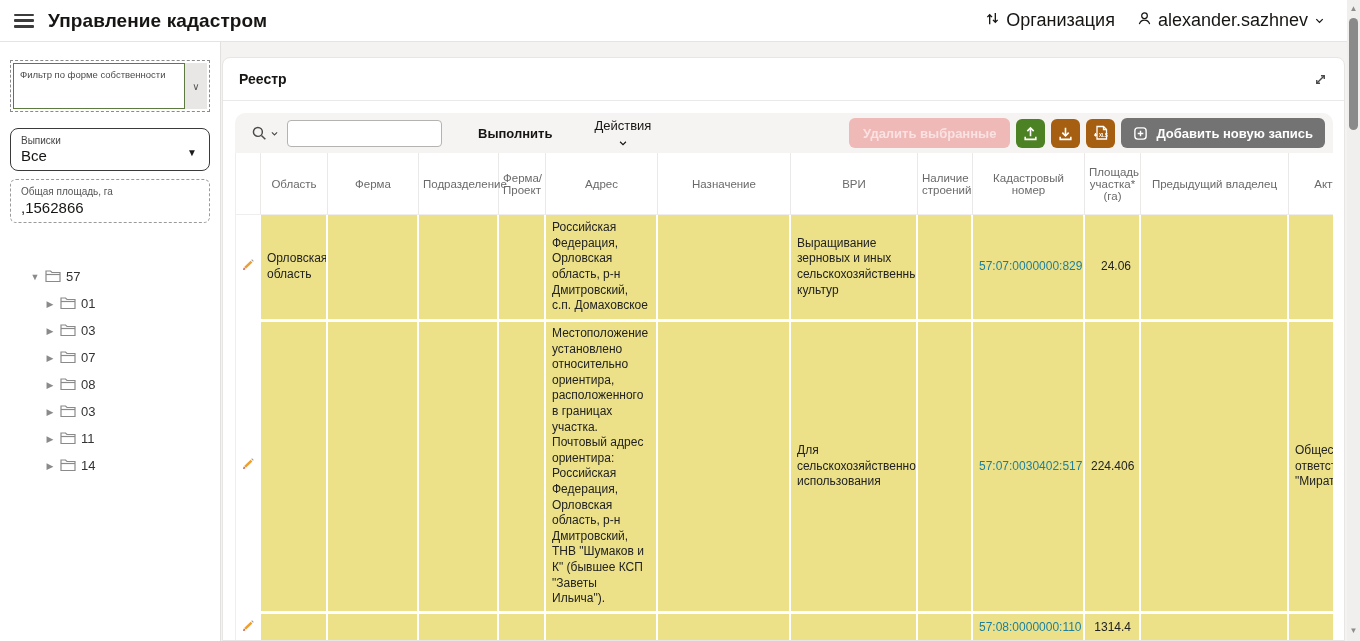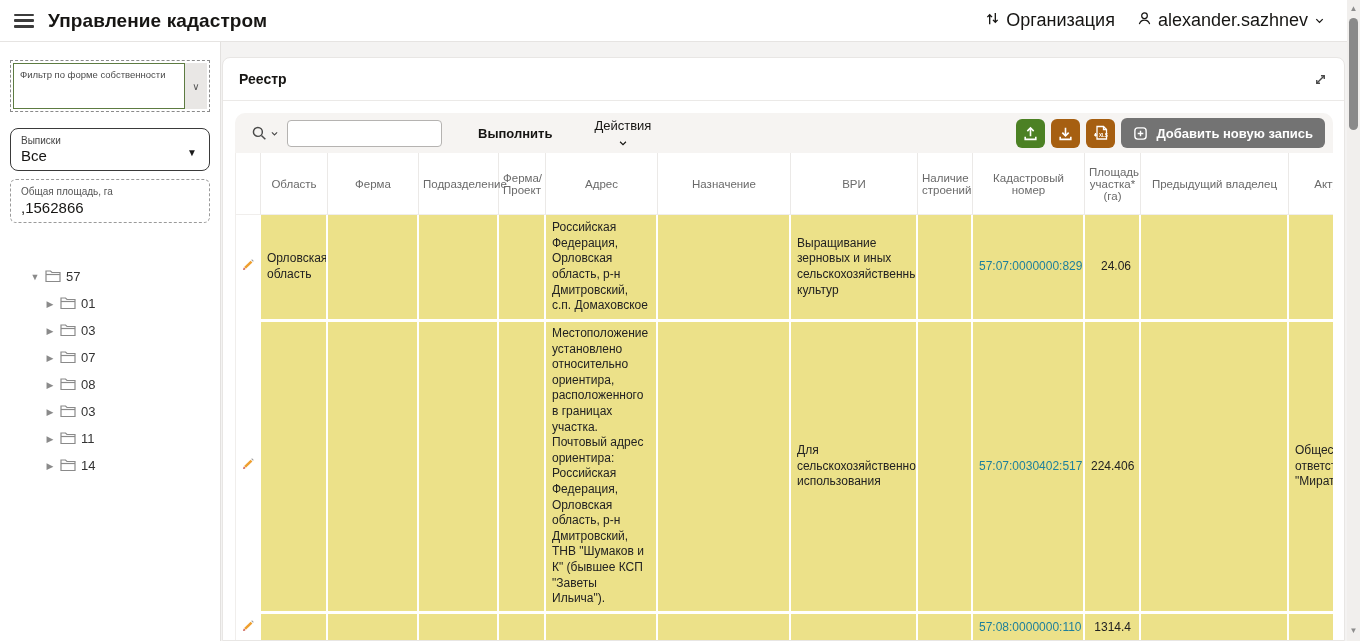--- a/index.html
+++ b/index.html
@@ -233,20 +233,21 @@
     <input class="search-input" type="text" style="">
     <button class="btn-text">Выполнить</button>
     <button class="btn-actions">
       <span>Действия</span>
       <svg width="10" height="10" viewBox="0 0 12 12" fill="none" stroke="#161513" stroke-width="1.4">
           <path d="M2.5 4.5 L6 8 L9.5 4.5"></path>
         </svg>
     </button>
 
     <div class="toolbar-right">
+      <button class="btn-del" disabled="">Удалить выбранные</button>
       <button class="icon-btn green">
         <svg width="17" height="17" viewBox="0 0 16 16" fill="none" stroke="#fff" stroke-width="1.5">
           <path d="M8 10.5 V3"></path>
             <path d="M5 5.8 L8 2.8 L11 5.8"></path>
             <path d="M3 11 V13.5 H13 V11"></path>
         </svg>
       </button>
       <button class="icon-btn amber">
         <svg width="17" height="17" viewBox="0 0 16 16" fill="none" stroke="#fff" stroke-width="1.5">
           <path d="M8 2.5 V10"></path>

